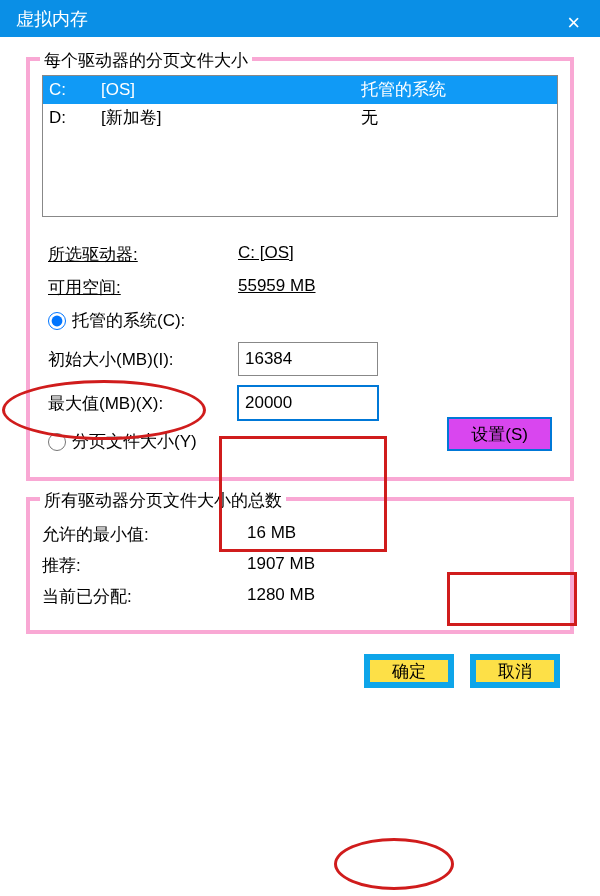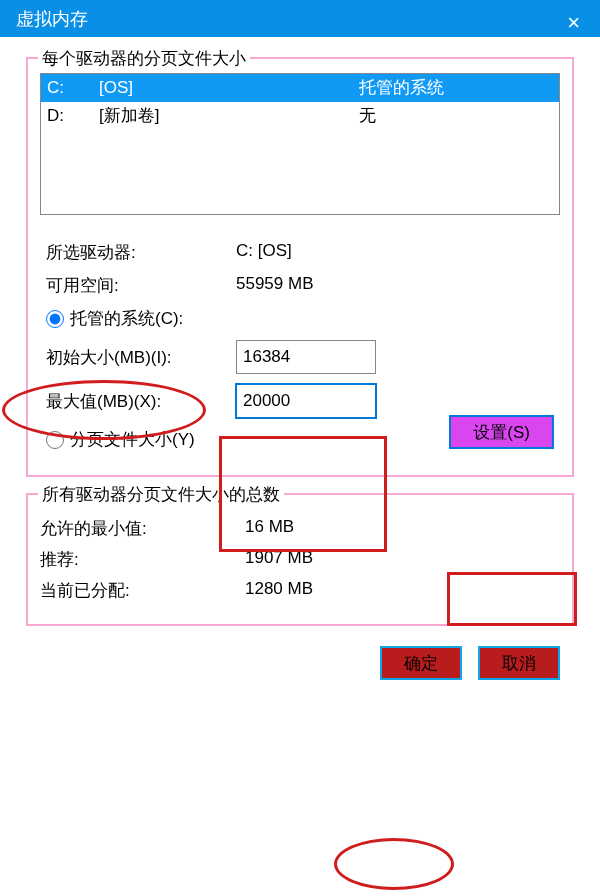--- a/index.html
+++ b/index.html
@@ -4,43 +4,43 @@
   <style>
     * { box-sizing: border-box; margin: 0; padding: 0; font-family: "Microsoft YaHei", "Segoe UI", Arial, sans-serif; }
     body { width: 600px; height: 896px; background: #fff; font-size: 16px; color: #000; }
     .titlebar { background: #0a8fe6; color: #fff; height: 37px; display: flex; align-items: center; padding: 0 16px; position: relative; }
     .titlebar .title { font-size: 18px; }
     .titlebar .close { position: absolute; right: 20px; top: 10px; font-size: 22px; cursor: pointer; }
     .content { padding: 20px 26px 16px 26px; }
     .checkbox-row { display: flex; align-items: center; margin-bottom: 14px; }
     .checkbox-row input { width: 18px; height: 18px; margin-right: 6px; }
     .checkbox-row span { font-size: 19px; }
-    .group { border: 2px solid #f9a8d4; padding: 14px 12px 14px 12px; margin-bottom: 16px; position: relative; }
+    .group { border: 4px solid #f9a8d4; padding: 14px 12px 14px 12px; margin-bottom: 16px; position: relative; }
     .group .legend { position: absolute; top: -12px; left: 10px; background: #fff; padding: 0 4px; font-size: 17px; }
     .drive-header { display: flex; padding: 4px 6px 6px 6px; font-size: 17px; }
     .drive-header .col1 { width: 270px; }
     .drive-header .col2 { flex: 1; }
     .drive-list { border: 1px solid #888; height: 142px; overflow: hidden; }
     .drive-row { display: flex; padding: 2px 6px; font-size: 17px; line-height: 24px; }
     .drive-row.selected { background: #109af6; color: #fff; }
     .drive-row .dcol1 { width: 52px; }
     .drive-row .dcol2 { width: 260px; }
     .drive-row .dcol3 { flex: 1; }
     .info-block { margin-top: 26px; padding: 0 6px; }
-    .info-row { display: flex; margin-bottom: 10px; font-size: 17px; }
+    .info-row { display: flex; margin-bottom: 10px; font-size: 17px; text-decoration: underline; }
     .info-row .lbl { width: 190px; }
     .info-row .val { flex: 1; }
     .radio-row { display: flex; align-items: center; margin: 8px 0; font-size: 17px; position: relative; }
     .radio-row input { width: 18px; height: 18px; margin-right: 6px; }
     .size-row { display: flex; align-items: center; margin: 10px 0; font-size: 17px; }
     .size-row .slabel { width: 190px; }
     .size-row input { width: 140px; height: 34px; border: 1px solid #888; padding: 2px 6px; font-size: 17px; }
     .size-row input.focused { border: 1px solid #0078d7; outline: 1px solid #0078d7; }
     .set-button-row { display: flex; justify-content: flex-end; margin-top: -44px; margin-bottom: 12px; }
-    .btn { border: 2px solid #0ea5e9; background: #b91c1c; height: 34px; padding: 0 22px; font-size: 17px; cursor: pointer; }
+    .btn { border: 6px solid #0ea5e9; background: #fde047; height: 34px; padding: 0 22px; font-size: 17px; cursor: pointer; }
     .btn.default { border: 2px solid #0078d7; background: #d946ef; }
     .totals-row { display: flex; margin: 8px 0; font-size: 17px; }
     .totals-row .tlbl { width: 205px; }
     .totals-row .tval { flex: 1; }
     .bottom-buttons { display: flex; justify-content: flex-end; gap: 16px; padding: 4px 14px 0 0; }
     
     
     .annot-ellipse { position: absolute; border: 3px solid #d01c1c; border-radius: 50%; pointer-events: none; }
     .annot-rect { position: absolute; border: 3px solid #d01c1c; pointer-events: none; }
     #ae1 { left: 2px; top: 380px; width: 204px; height: 60px; }

